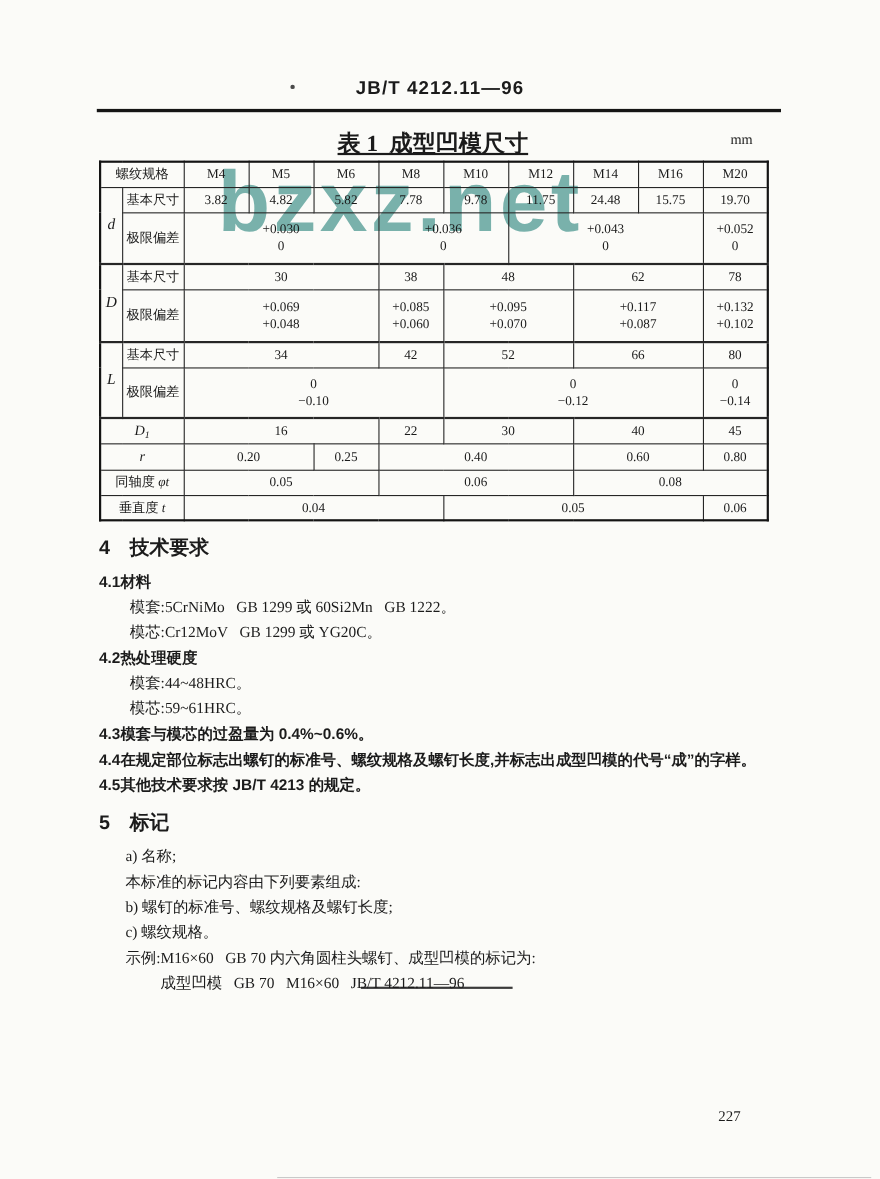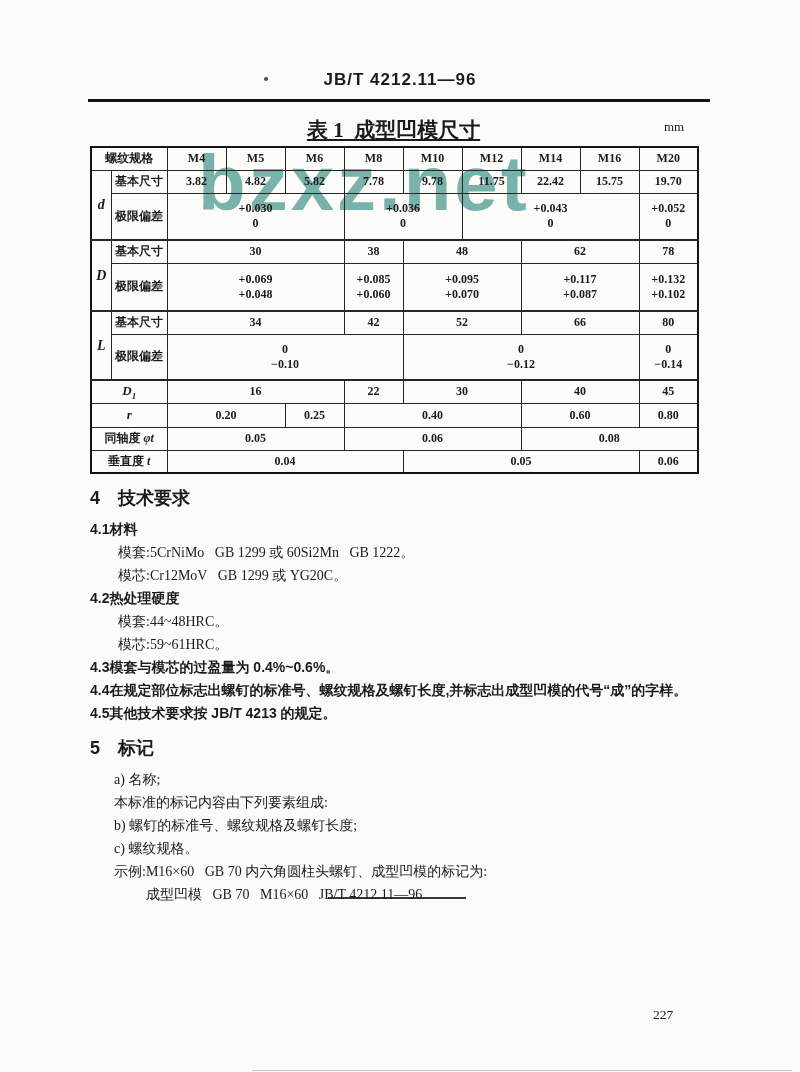--- a/index.html
+++ b/index.html
@@ -36,21 +36,20 @@
     position:absolute; top:138px; left:198px; z-index:0;
     font-family:"Liberation Sans","DejaVu Sans",sans-serif;
     font-weight:bold; font-size:78px; letter-spacing:3px;
     color:#0f766e; opacity:.55; user-select:none;
   }
   table.dim {
     position:absolute; top:146px; left:90px; width:607px;
     border-collapse:collapse; table-layout:fixed;
     font-size:12px; z-index:1; background:transparent;
     border:2px solid #141414;
-    font-weight:bold;
   }
   table.dim td {
     border:1px solid #262626; text-align:center; vertical-align:middle;
     padding:0 1px; overflow:hidden;
   }
   tr.thick td { border-top-width:2px; }
   .grp { font-style:italic; font-size:14px; font-family:"Liberation Serif",serif; }
   .ital { font-style:italic; font-size:13px; }
   .tol span { display:block; line-height:15px; }
   sub { font-size:9px; }
@@ -126,21 +125,21 @@
   </tr>
   <tr style="height:23px">
     <td rowspan="2" class="grp">d</td>
     <td>基本尺寸</td>
     <td>3.82</td>
     <td>4.82</td>
     <td>5.82</td>
     <td>7.78</td>
     <td>9.78</td>
     <td>11.75</td>
-    <td>22.42</td>
+    <td>24.48</td>
     <td>15.75</td>
     <td>19.70</td>
   </tr>
   <tr style="height:47px">
     <td>极限偏差</td>
     <td colspan="3">
           <div class="tol">
             <span>+0.030</span>
             <span>0</span>
           </div>

